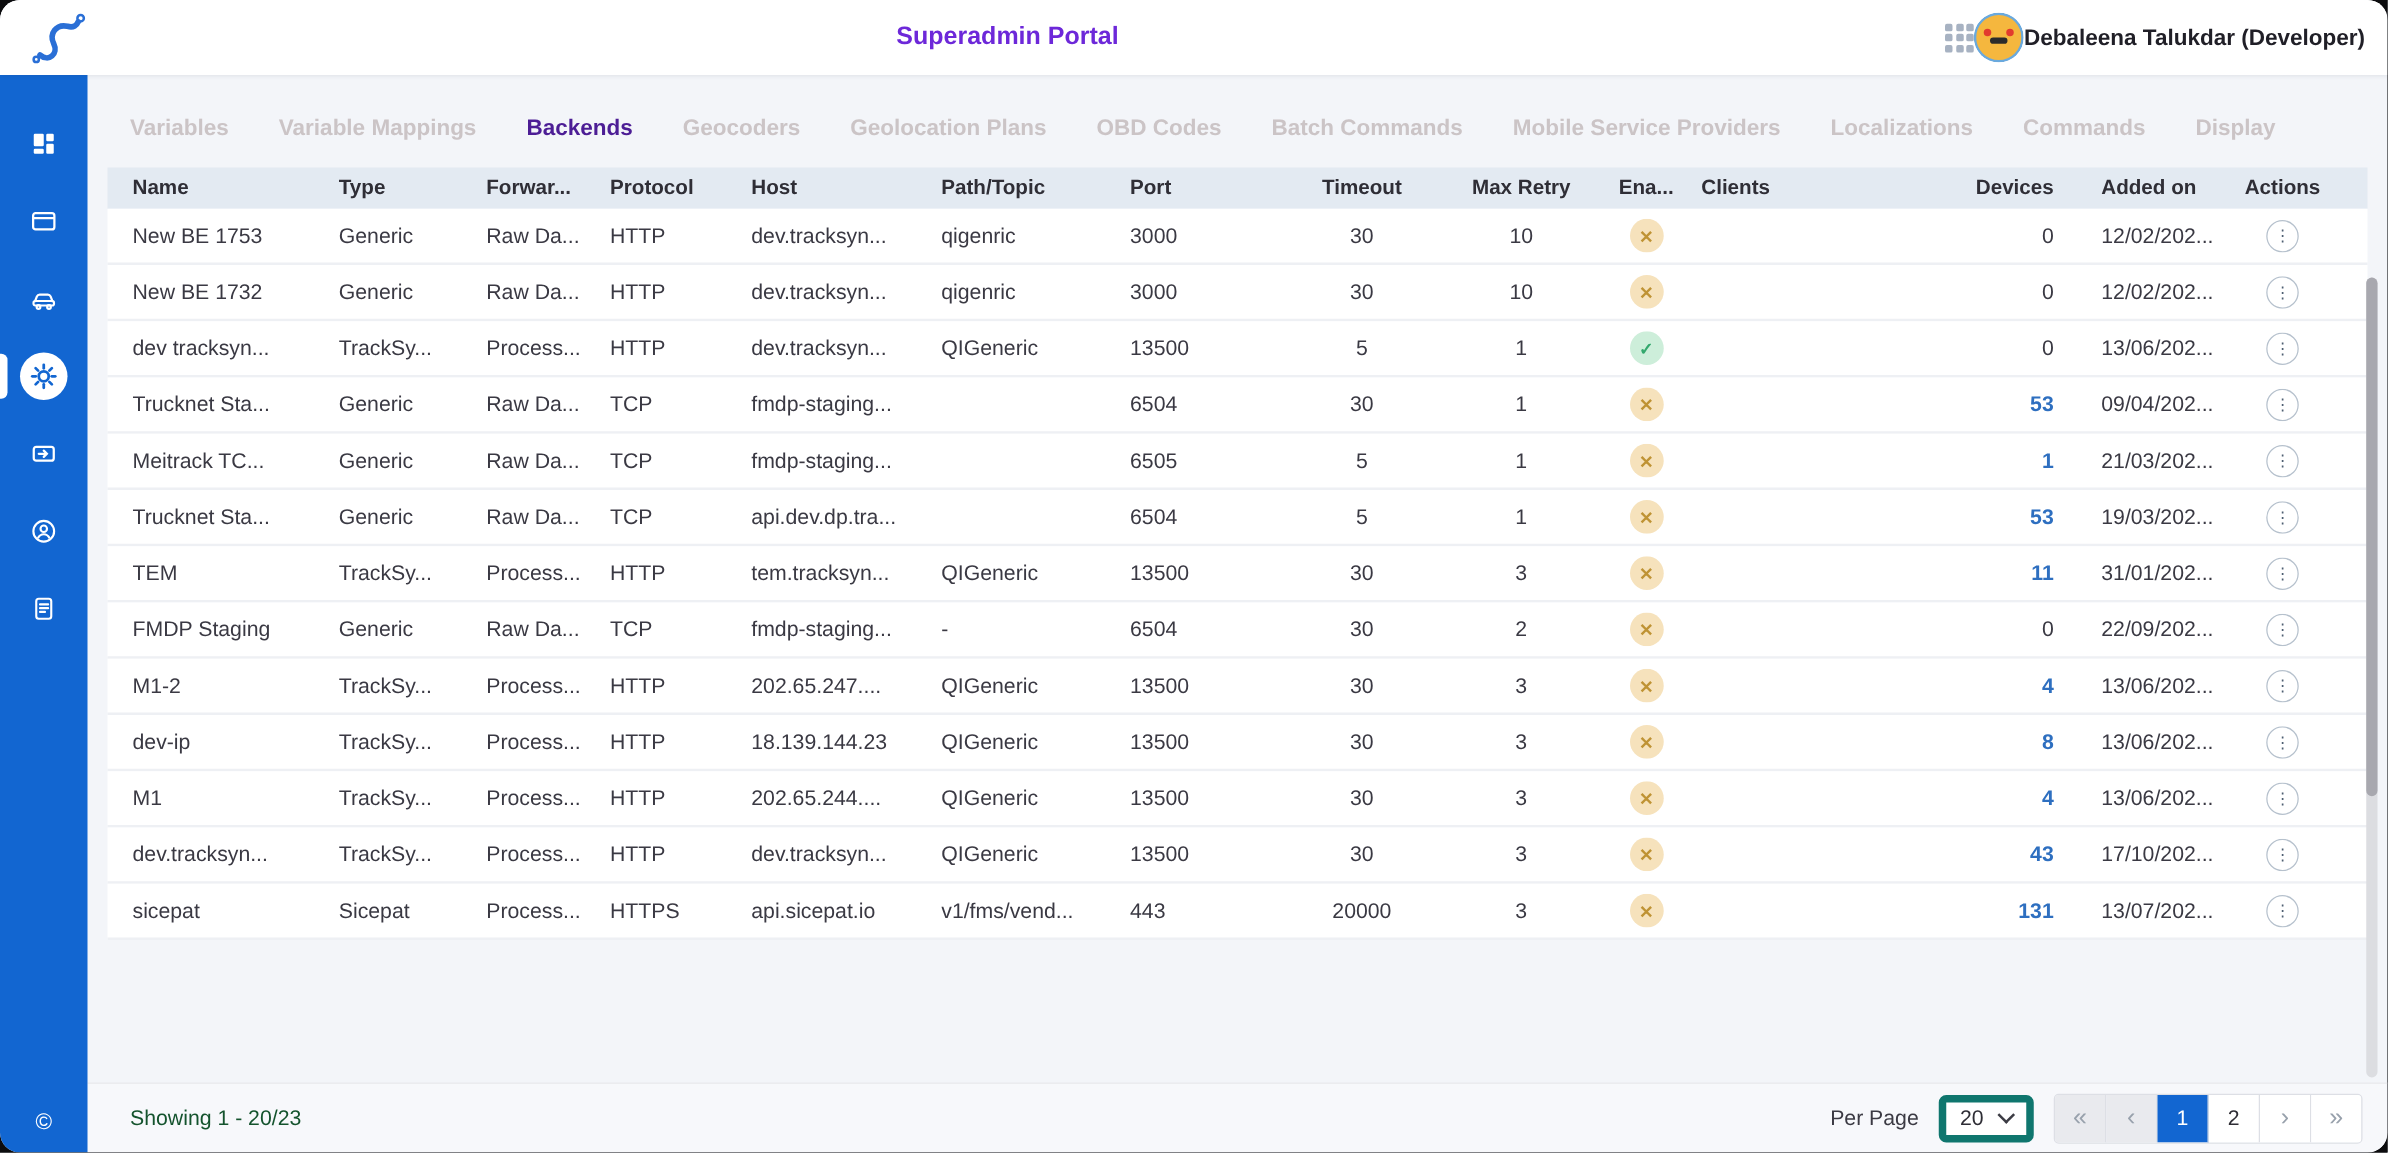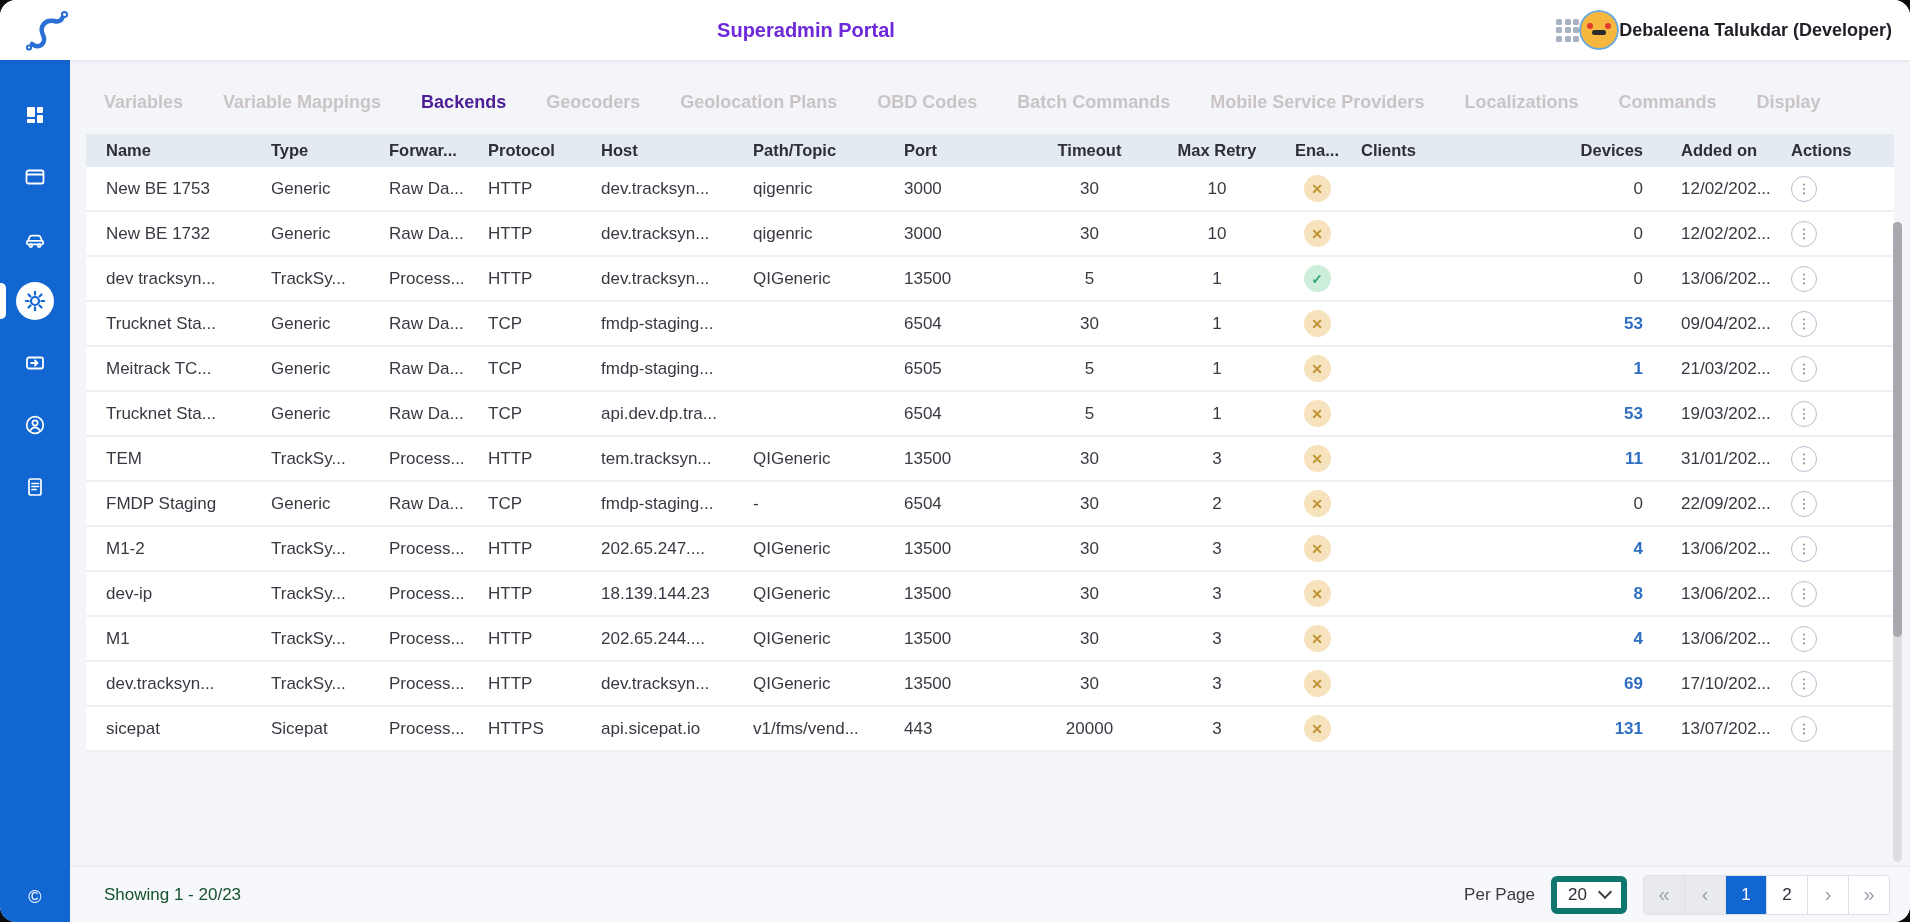--- a/index.html
+++ b/index.html
@@ -53,21 +53,21 @@
   .thead{display:flex;align-items:center;height:33px;background:#e3eaf2;padding-left:20px;box-sizing:border-box;}
   .thead .cell{font-weight:bold;font-size:16.5px;color:#2f2e36;}
   .trow{display:flex;align-items:center;height:45px;background:#fff;border-bottom:2px solid #eef0f4;
     padding-left:20px;box-sizing:border-box;}
   .cell{white-space:nowrap;overflow:hidden;font-size:17px;color:#3a3943;box-sizing:border-box;padding-right:8px;}
   .c-name{width:165px}.c-type{width:118px}.c-forwarding{width:99px}.c-protocol{width:113px}
   .c-host{width:152px}.c-path{width:151px}.c-port{width:122px}
   .c-timeout{width:135px;text-align:center}.c-max_retry{width:120px;text-align:center}
   .c-enabled{width:80px;text-align:center}.c-clients{width:200px}
   .c-devices{width:90px;text-align:right}.c-added_on{width:140px;padding-left:30px}
-  .c-actions{width:80px;text-align:left;padding-right:10px}
+  .c-actions{width:80px;text-align:center;padding-right:10px}
   .status{display:inline-flex;width:27px;height:27px;border-radius:50%;align-items:center;justify-content:center;
     font-size:14px;font-weight:bold;}
   .status.off{background:#f6e2bc;color:#bf9334;}
   .status.on{background:#cdeeda;color:#33a86d;}
   .devlink{color:#2e6fc0;font-weight:600;cursor:pointer;}
   .kebab{display:inline-flex;width:26px;height:26px;border-radius:50%;border:1.5px solid #b6c1cd;
     color:#4e5f72;align-items:center;justify-content:center;font-size:13px;cursor:pointer;box-sizing:border-box;}
 
   
   .vscroll{position:absolute;right:8px;top:222px;width:9px;height:640px;background:#dcdde1;border-radius:5px;z-index:4;}
@@ -419,21 +419,21 @@
             <div class="cell c-type">TrackSy...</div>
             <div class="cell c-forwarding">Process...</div>
             <div class="cell c-protocol">HTTP</div>
             <div class="cell c-host">dev.tracksyn...</div>
             <div class="cell c-path">QIGeneric</div>
             <div class="cell c-port">13500</div>
             <div class="cell c-timeout">30</div>
             <div class="cell c-max_retry">3</div>
             <div class="cell c-enabled"><span class="status off">✕</span></div>
             <div class="cell c-clients"></div>
-            <div class="cell c-devices"><span class="devlink">69</span></div>
+            <div class="cell c-devices"><span class="devlink">43</span></div>
             <div class="cell c-added_on">17/10/202...</div>
             <div class="cell c-actions"><span class="kebab">⋮</span></div>
           </div>
           <div class="trow">
             <div class="cell c-name">sicepat</div>
             <div class="cell c-type">Sicepat</div>
             <div class="cell c-forwarding">Process...</div>
             <div class="cell c-protocol">HTTPS</div>
             <div class="cell c-host">api.sicepat.io</div>
             <div class="cell c-path">v1/fms/vend...</div>

